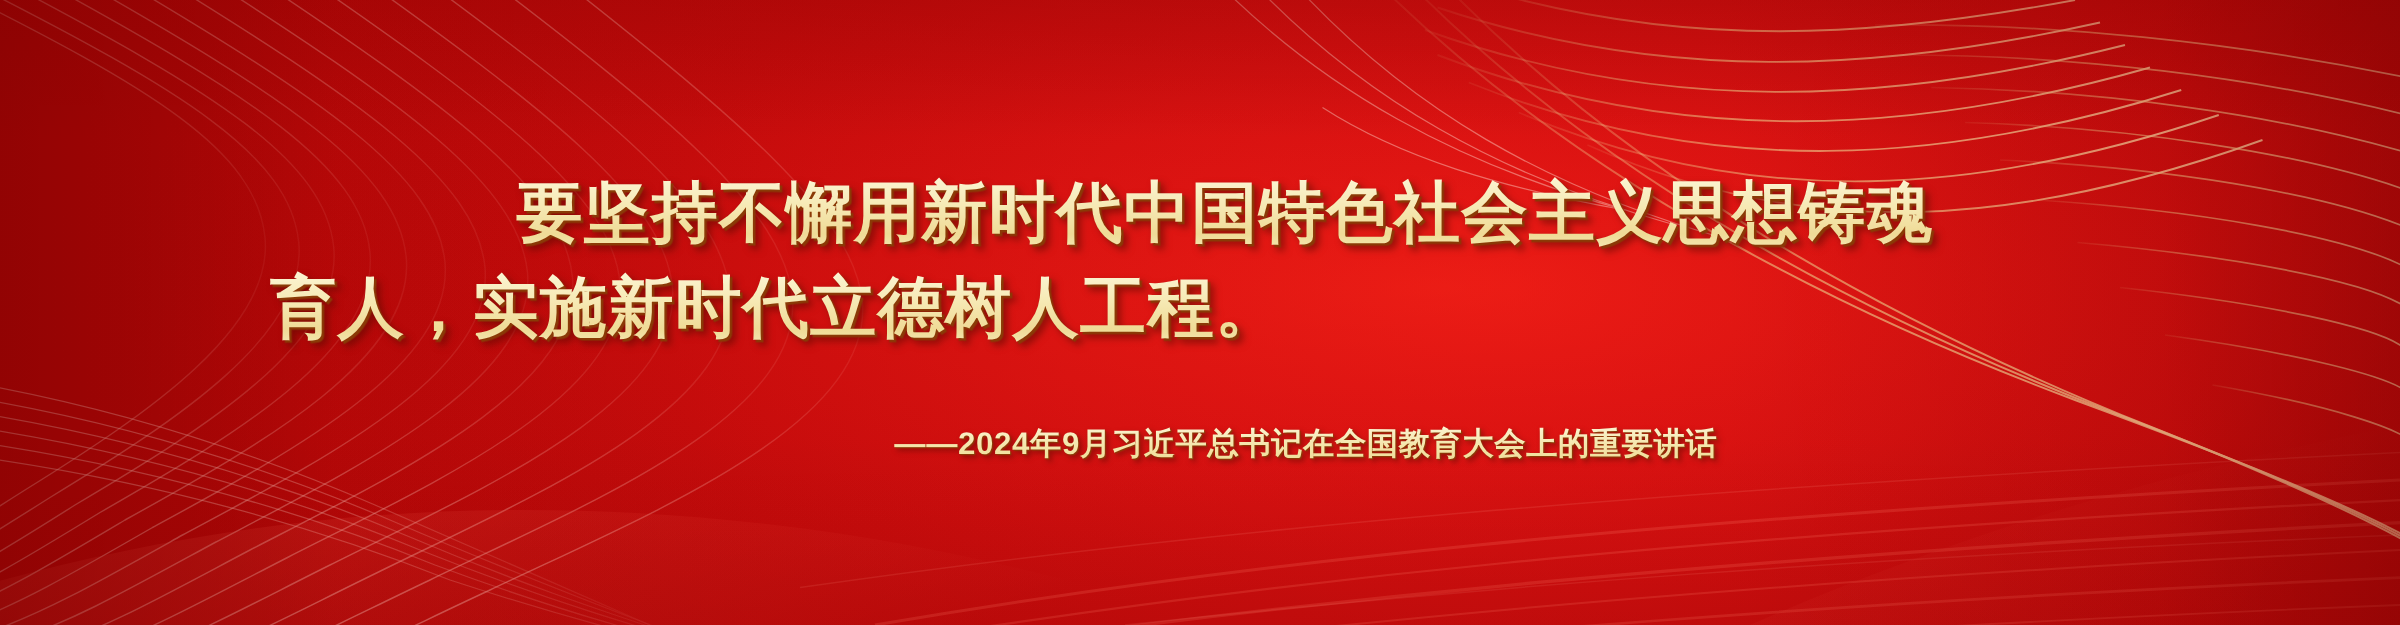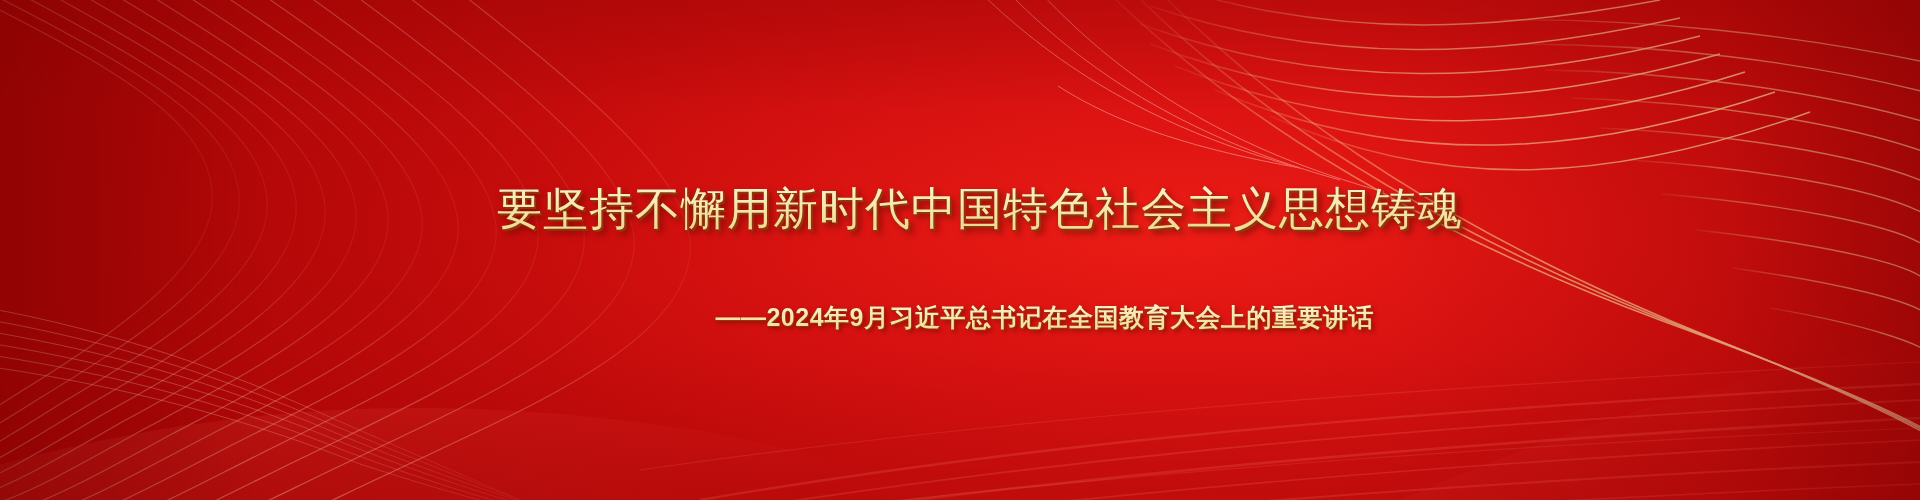--- a/index.html
+++ b/index.html
@@ -51,23 +51,23 @@
     flex-direction: column;
     justify-content: center;
     z-index: 6;
   }
   .quote {
     text-align: center;
     padding: 0 40px 0 40px;
     margin-top: 6px;
   }
   .quote-line {
-    font-size: 45px;
+    font-size: 53px;
     line-height: 74px;
-    font-weight: 400;
+    font-weight: 700;
     letter-spacing: 1px;
     color: #f7ecc0;
     white-space: nowrap;
     background: linear-gradient(180deg, #fdf8dd 0%, #f6e9b4 42%, #efdb96 72%, #f8eec4 100%);
     -webkit-background-clip: text;
     background-clip: text;
     -webkit-text-fill-color: transparent;
     filter:
       drop-shadow(2px 2px 0 #8a3a06)
       drop-shadow(3px 3px 3px rgba(90,10,0,.55));
@@ -224,20 +224,21 @@
       </g>
     </svg>
   </div>
 
   <div class="bg-vignette"></div>
 
   <div class="content">
 
     <div class="quote">
       <div class="quote-line line1">要坚持不懈用新时代中国特色社会主义思想铸魂</div>
+      <div class="quote-line line2">育人，实施新时代立德树人工程。</div>
     </div>
 
     <div class="attribution-wrap">
       <div class="attribution">——2024年9月习近平总书记在全国教育大会上的重要讲话</div>
     </div>
 
   </div>
 </div>
 
 </body></html>

